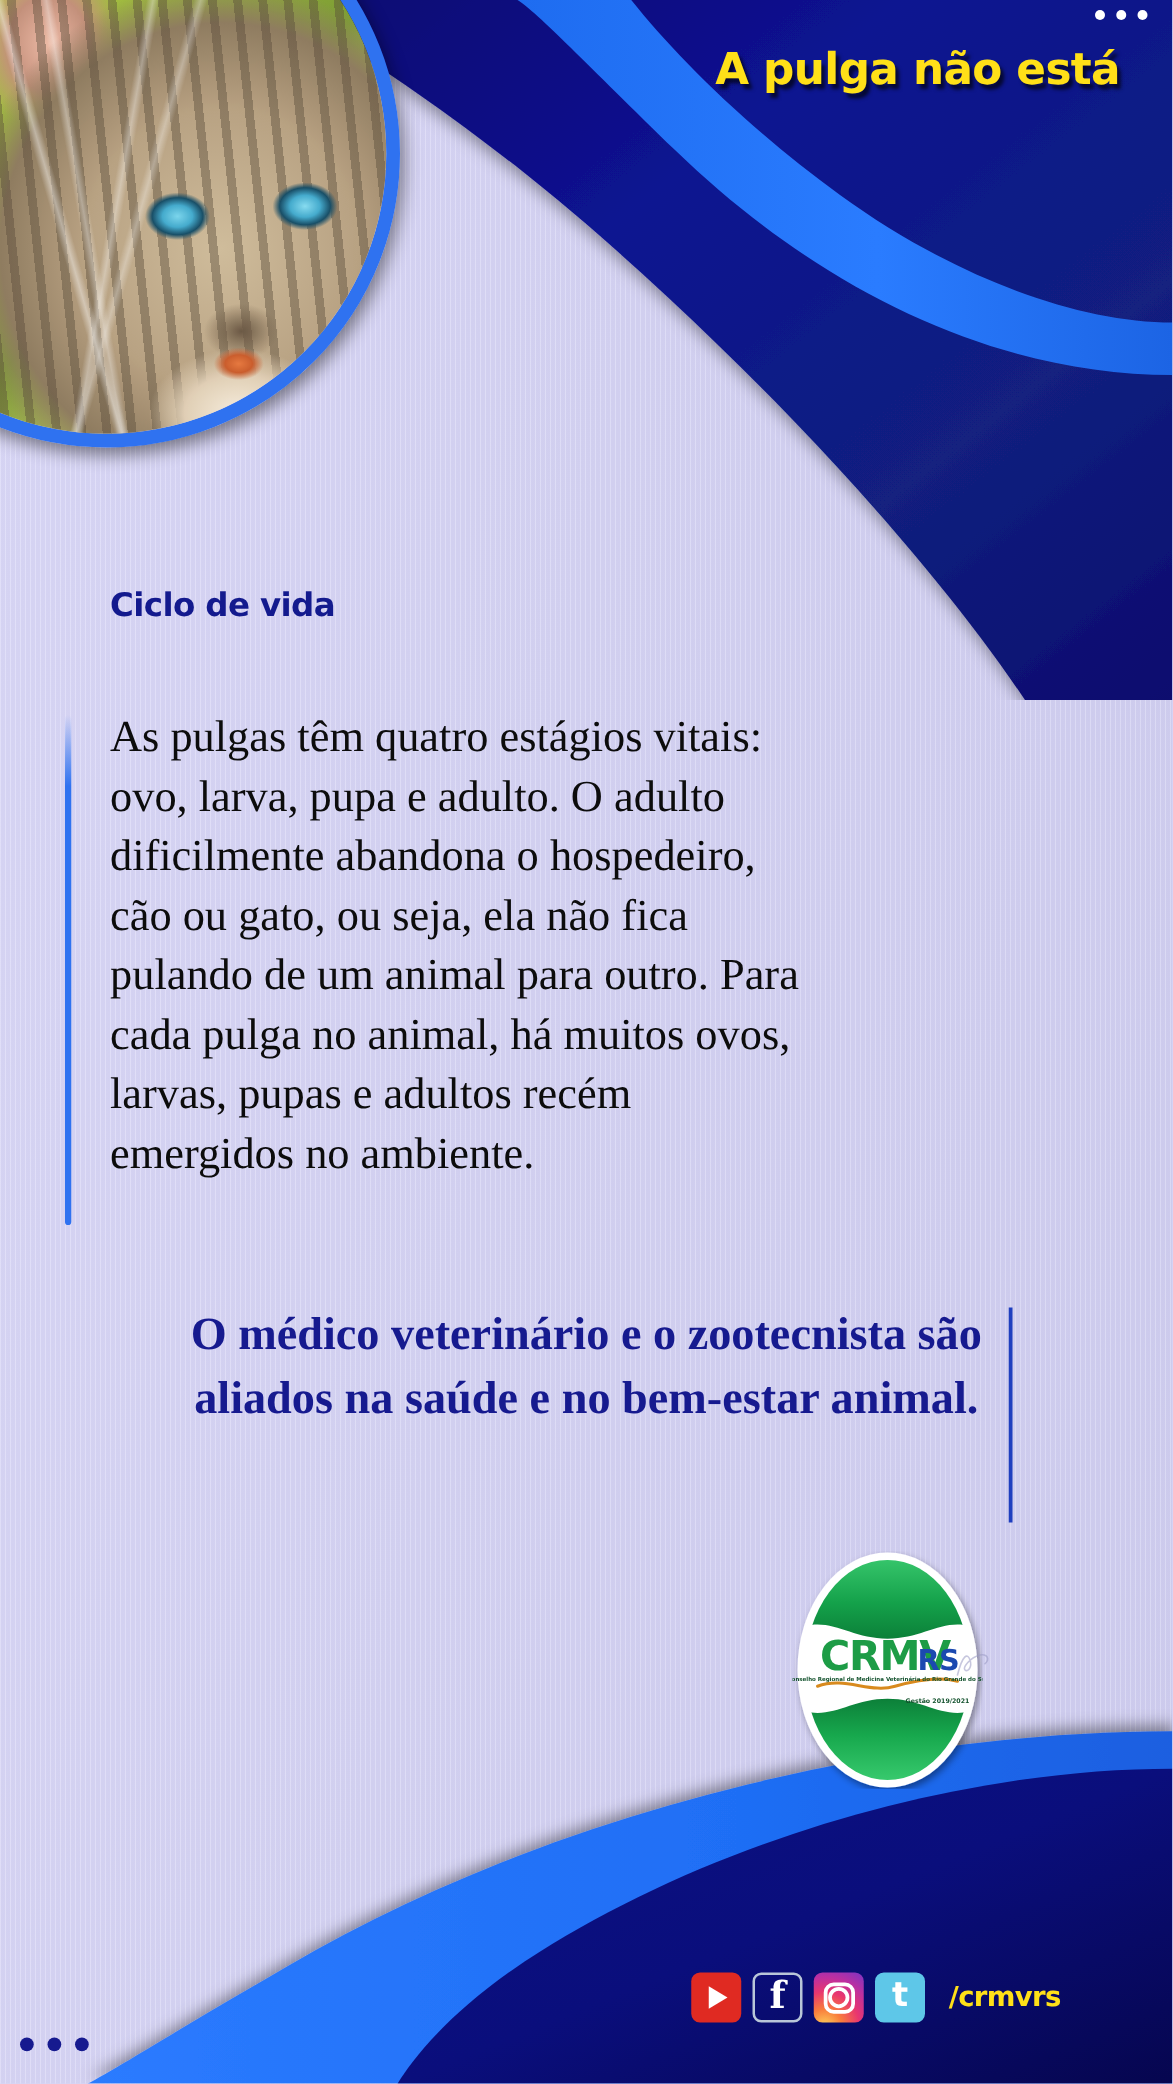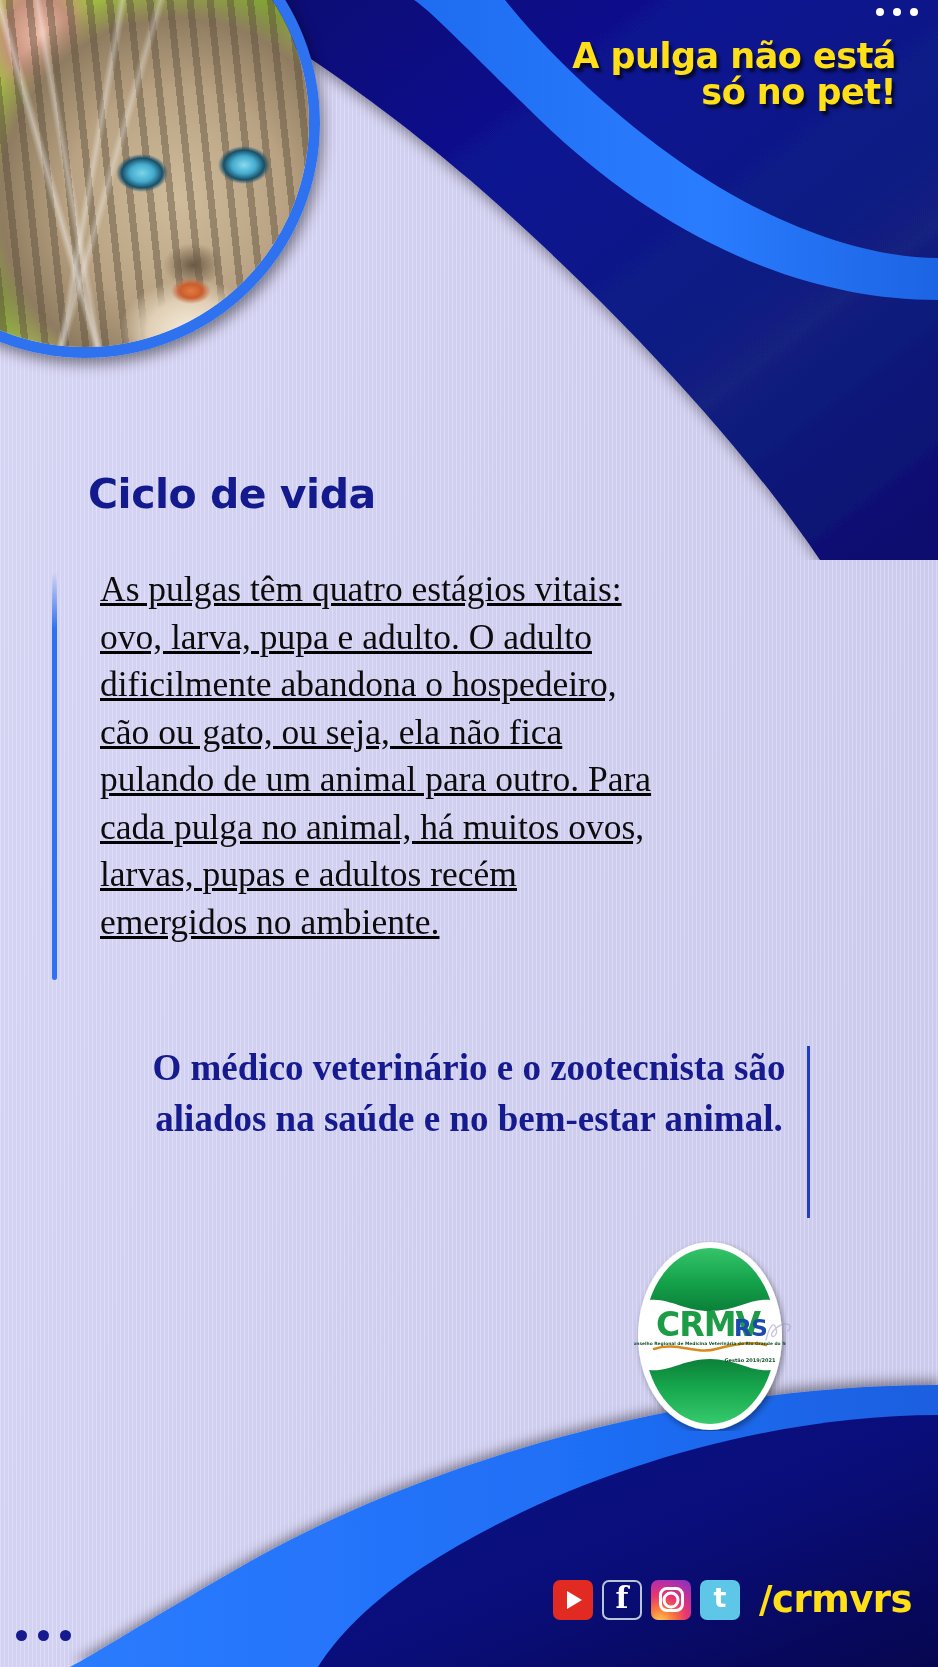--- a/index.html
+++ b/index.html
@@ -162,32 +162,31 @@
     width: 938px;
     z-index: 6;
   }
 
   .section-title {
     position: absolute;
     top: 0;
     left: 88px;
     font-family: "DejaVu Sans", sans-serif;
     font-weight: 700;
-    font-size: 41px;
+    font-size: 26px;
     letter-spacing: -0.5px;
     color: #131a8e;
   }
 
   .body-block {
     position: absolute;
     top: 96px;
     left: 52px;
     width: 600px;
-    padding-left: 48px;
-    text-decoration: underline;
+    padding-left: 36px;
   }
   .accent-bar {
     position: absolute;
     left: 0;
     top: 6px;
     width: 5px;
     height: 408px;
     background: linear-gradient(180deg, rgba(47,114,240,0) 0%, #2f72f0 14%, #2f72f0 88%, #2f72f0 100%);
     border-radius: 3px;
   }
@@ -317,21 +316,21 @@
     font-weight: 700;
     font-size: 27px;
     color: #ffffff;
     line-height: 1;
     margin-top: -4px;
   }
   .social-handle {
     margin-left: 10px;
     font-family: "DejaVu Sans", sans-serif;
     font-weight: 700;
-    font-size: 37px;
+    font-size: 22px;
     color: #ffe018;
     letter-spacing: -0.5px;
   }
 </style>
 </head>
 <body>
 
 <div class="poster">
 
   <div class="header-zone">
@@ -361,21 +360,20 @@
     </svg>
   </div>
 
   <div class="cat-wrap">
     <div class="cat-photo"></div>
     <div class="cat-whiskers"></div>
   </div>
 
   <div class="headline">
     <span class="l1">A pulga não está</span>
-    <span class="l2">só no pet!</span>
   </div>
 
   <div class="dots-top">
     <span></span>
     <span></span>
     <span></span>
   </div>
 
   <div class="paper-texture"></div>
 

